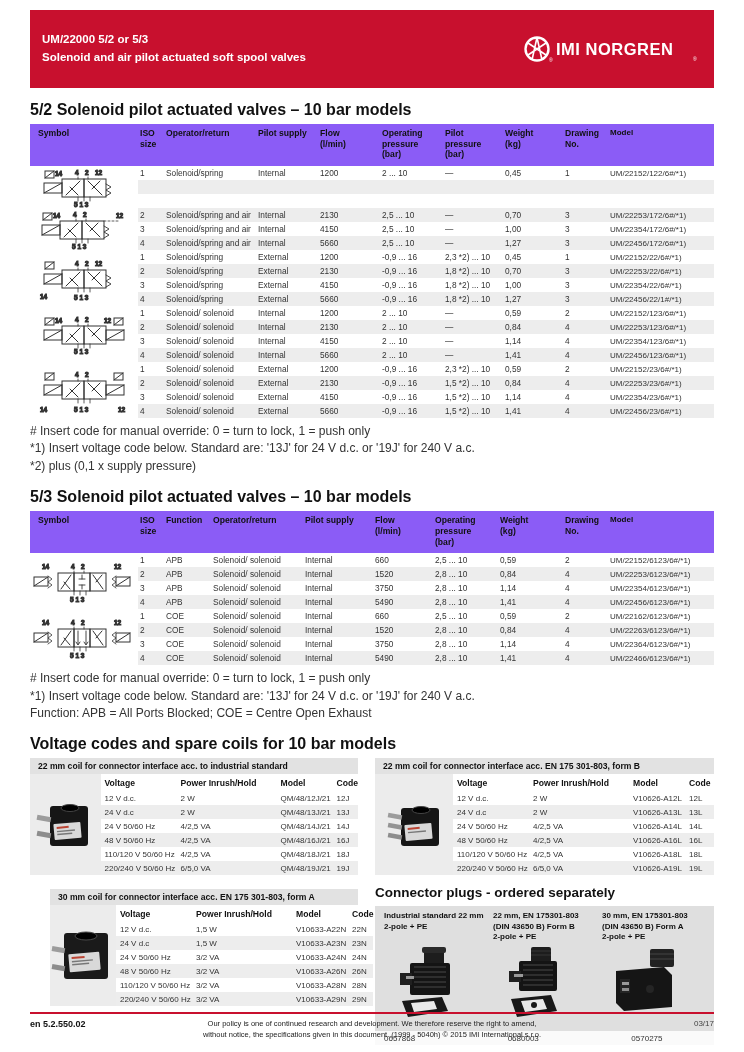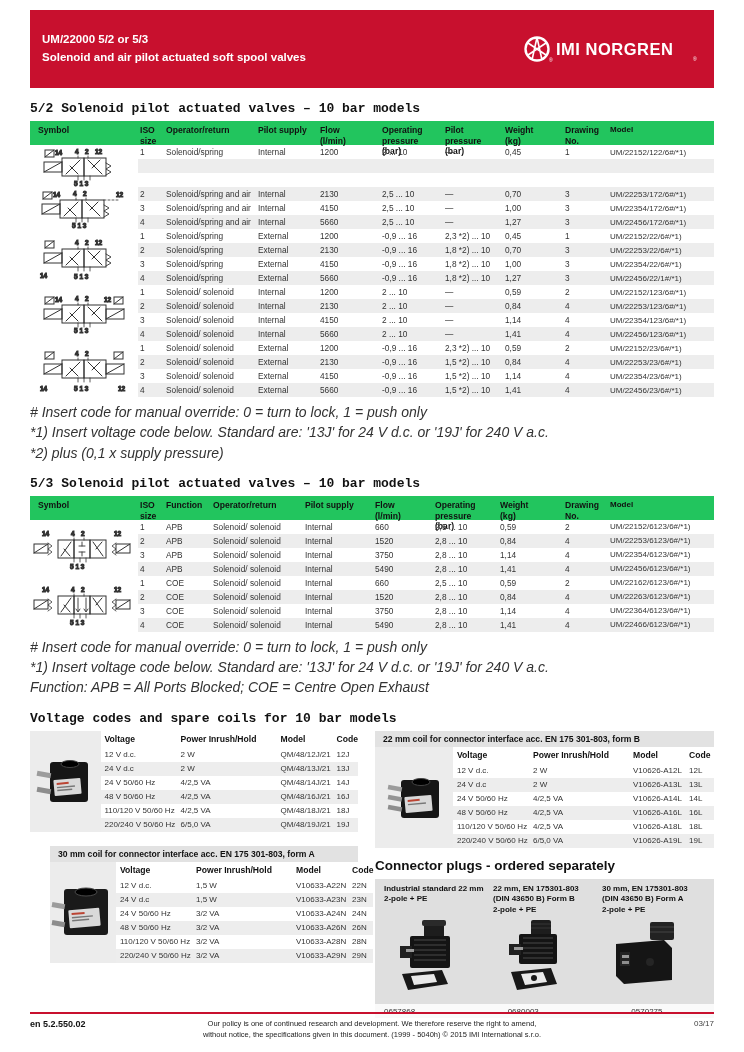--- a/index.html
+++ b/index.html
@@ -10,40 +10,40 @@
     font-family:"Liberation Sans", sans-serif; color:#1a1a1a;
   }
   
   .masthead {
     height:78px; background:#C8102E; color:#fff;
     display:flex; justify-content:space-between; align-items:center; padding:0 14px 0 12px;
   }
   .mast-titles { font-weight:bold; font-size:11.5px; line-height:1.55; }
   .brand { display:flex; align-items:flex-end; gap:7px; }
   
-  .sec-title { font-size:13px; font-weight:bold; color:#111; margin:13px 0 5px 0;font-family:Liberation Mono, monospace; }
+  .sec-title { font-size:16px; font-weight:bold; color:#111; margin:13px 0 5px 0; }
   
   .dtable { width:684px; font-size:8.3px; color:#333; }
-  .thead { display:flex; background:#22c55e; height:24px; font-weight:bold; color:#111; font-size:8.6px; }
+  .thead { display:flex; background:#8b5cf6; height:42px; font-weight:bold; color:#111; font-size:8.6px; }
   .th { white-space:pre-line; padding:4px 2px 0 2px; line-height:1.25; }
   .h-sym { width:108px; padding-left:8px; }
   .tgroup { display:flex; }
   .symcell { width:104px; background:#fff; display:flex; align-items:center; justify-content:center; }
   .trows { flex:1; margin-left:4px; }
   .trow { display:flex; height:14px; align-items:center; }
   .trows.start-white .trow:nth-child(even) { background:#ededed; }
   .trows.start-gray  .trow:nth-child(odd)  { background:#ededed; }
   .td { padding:0 2px; overflow:hidden; white-space:nowrap; }
   
   .c-iso{width:26px}.c-op{width:92px}.c-ps{width:62px}.c-flow{width:62px}
   .c-opp{width:63px}.c-pp{width:60px}.c-w{width:60px}.c-d{width:45px}.c-m{flex:1;font-size:8px}
   
   .d3-iso{width:26px}.d3-fn{width:47px}.d3-op{width:92px}.d3-ps{width:70px}
   .d3-flow{width:60px}.d3-opp{width:65px}.d3-w{width:65px}.d3-d{width:45px}.d3-m{flex:1;font-size:8px}
-  .footnotes { font-size:14px; color:#333; line-height:1.45; margin-top:5px;font-style:italic; }
+  .footnotes { font-size:12px; color:#333; line-height:1.45; margin-top:5px; }
   
   .symcell svg text { font-family:"Liberation Sans",sans-serif; font-size:6.5px; font-weight:bold; fill:#222; }
   .symcell svg { stroke-linecap:round; }
   
   .twocol { display:flex; justify-content:space-between; align-items:flex-start; margin-top:4px; }
   .colL { width:328px; } .colR { width:339px; }
   .coilbox { width:100%; margin-bottom:0; }
   .cb-title { background:#e2e2e2; font-size:8.6px; font-weight:bold; color:#111; padding:3px 8px; height:16px; }
   .cb-body { display:flex; }
   .cb-photo { width:78px; background:#ececec; display:flex; align-items:center; justify-content:center; }
@@ -612,20 +612,21 @@
     <div># Insert code for manual override: 0 = turn to lock, 1 = push only</div>
     <div>*1) Insert voltage code below. Standard are: '13J' for 24 V d.c. or '19J' for 240 V a.c.</div>
     <div>Function: APB = All Ports Blocked; COE = Centre Open Exhaust</div>
   </div>
 
   <div class="sec-title">Voltage codes and spare coils for 10 bar models</div>
   <div class="twocol">
     <div class="colL">
 
       <div class="coilbox">
+        <div class="cb-title">22 mm coil for connector interface acc. to industrial standard</div>
         <div class="cb-body">
           <div class="cb-photo">
             <svg width="62" height="58" viewBox="0 0 62 58">
               <rect x="16" y="10" width="38" height="40" rx="3" fill="#161616"></rect>
               <ellipse cx="36" cy="12" rx="9" ry="3.5" fill="#000" stroke="#454545"></ellipse>
               <rect x="20" y="27" width="27" height="16" rx="1" fill="#d9d9d9" transform="rotate(-5 33 35)"></rect>
               <rect x="23" y="30" width="12" height="2" fill="#b43" transform="rotate(-5 33 35)"></rect>
               <rect x="23" y="34" width="18" height="1.4" fill="#777" transform="rotate(-5 33 35)"></rect>
               <rect x="23" y="37" width="15" height="1.4" fill="#777" transform="rotate(-5 33 35)"></rect>
               <rect x="3" y="20" width="14" height="5" fill="#9c9c9c" transform="rotate(10 10 22)"></rect>

